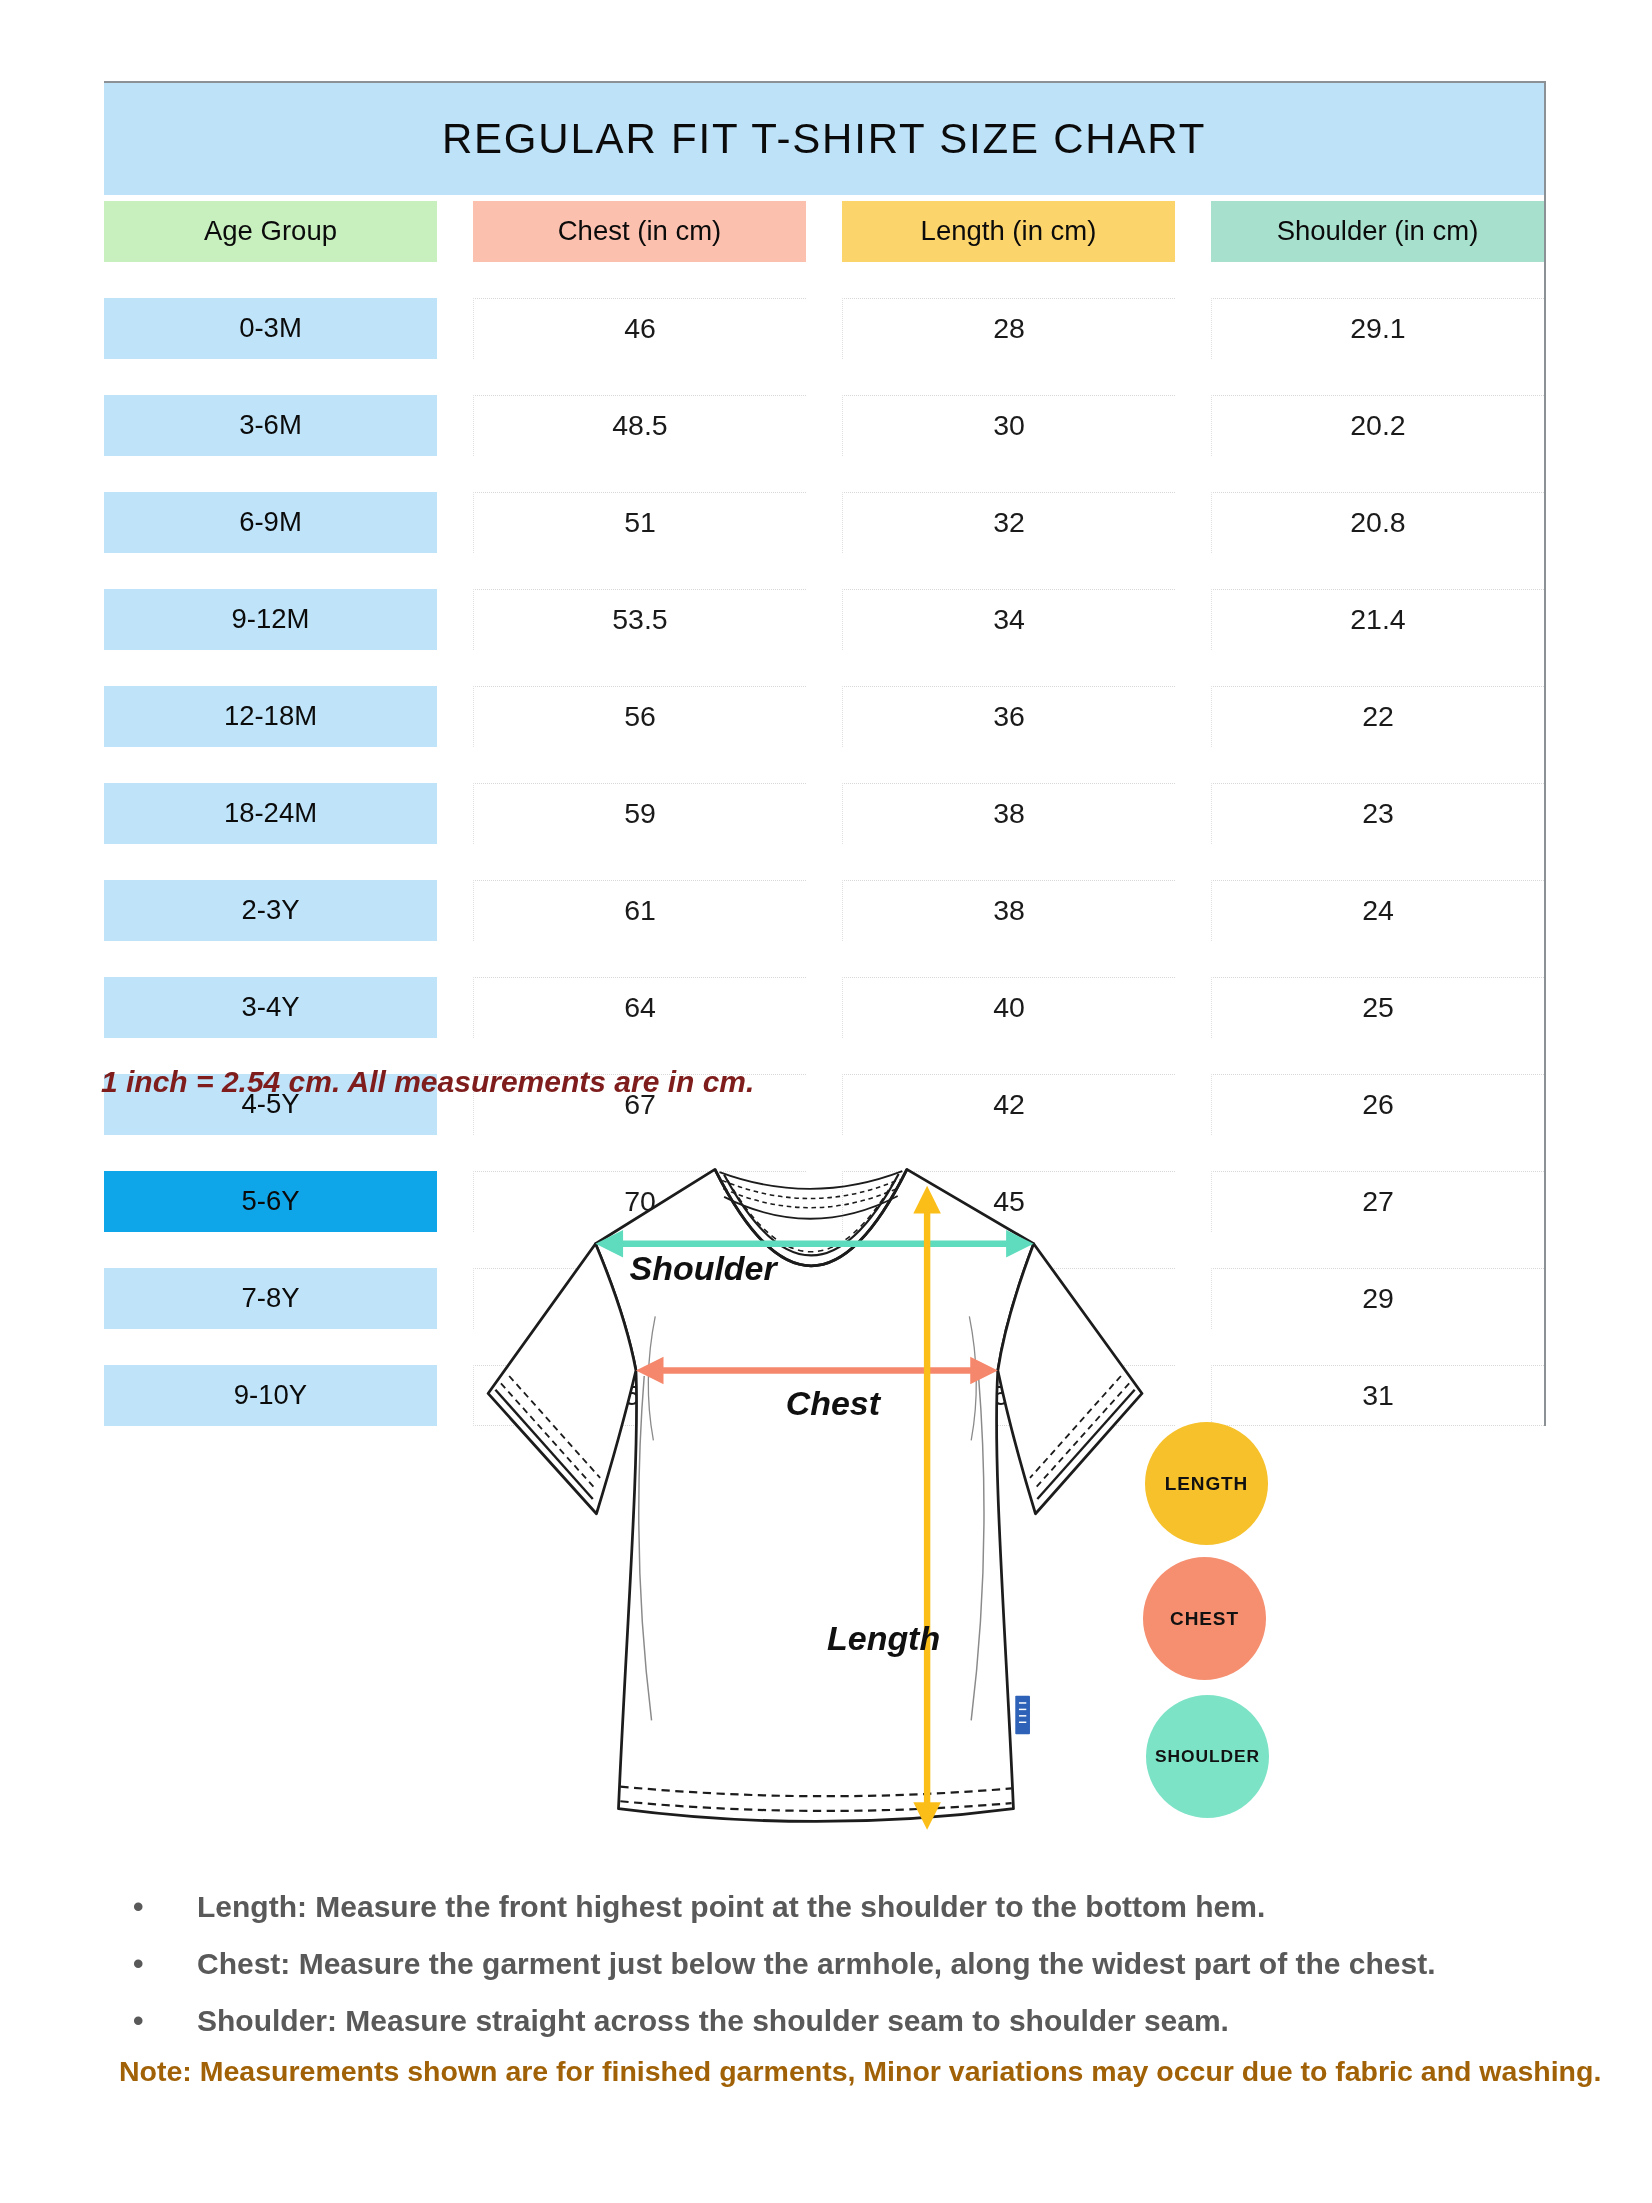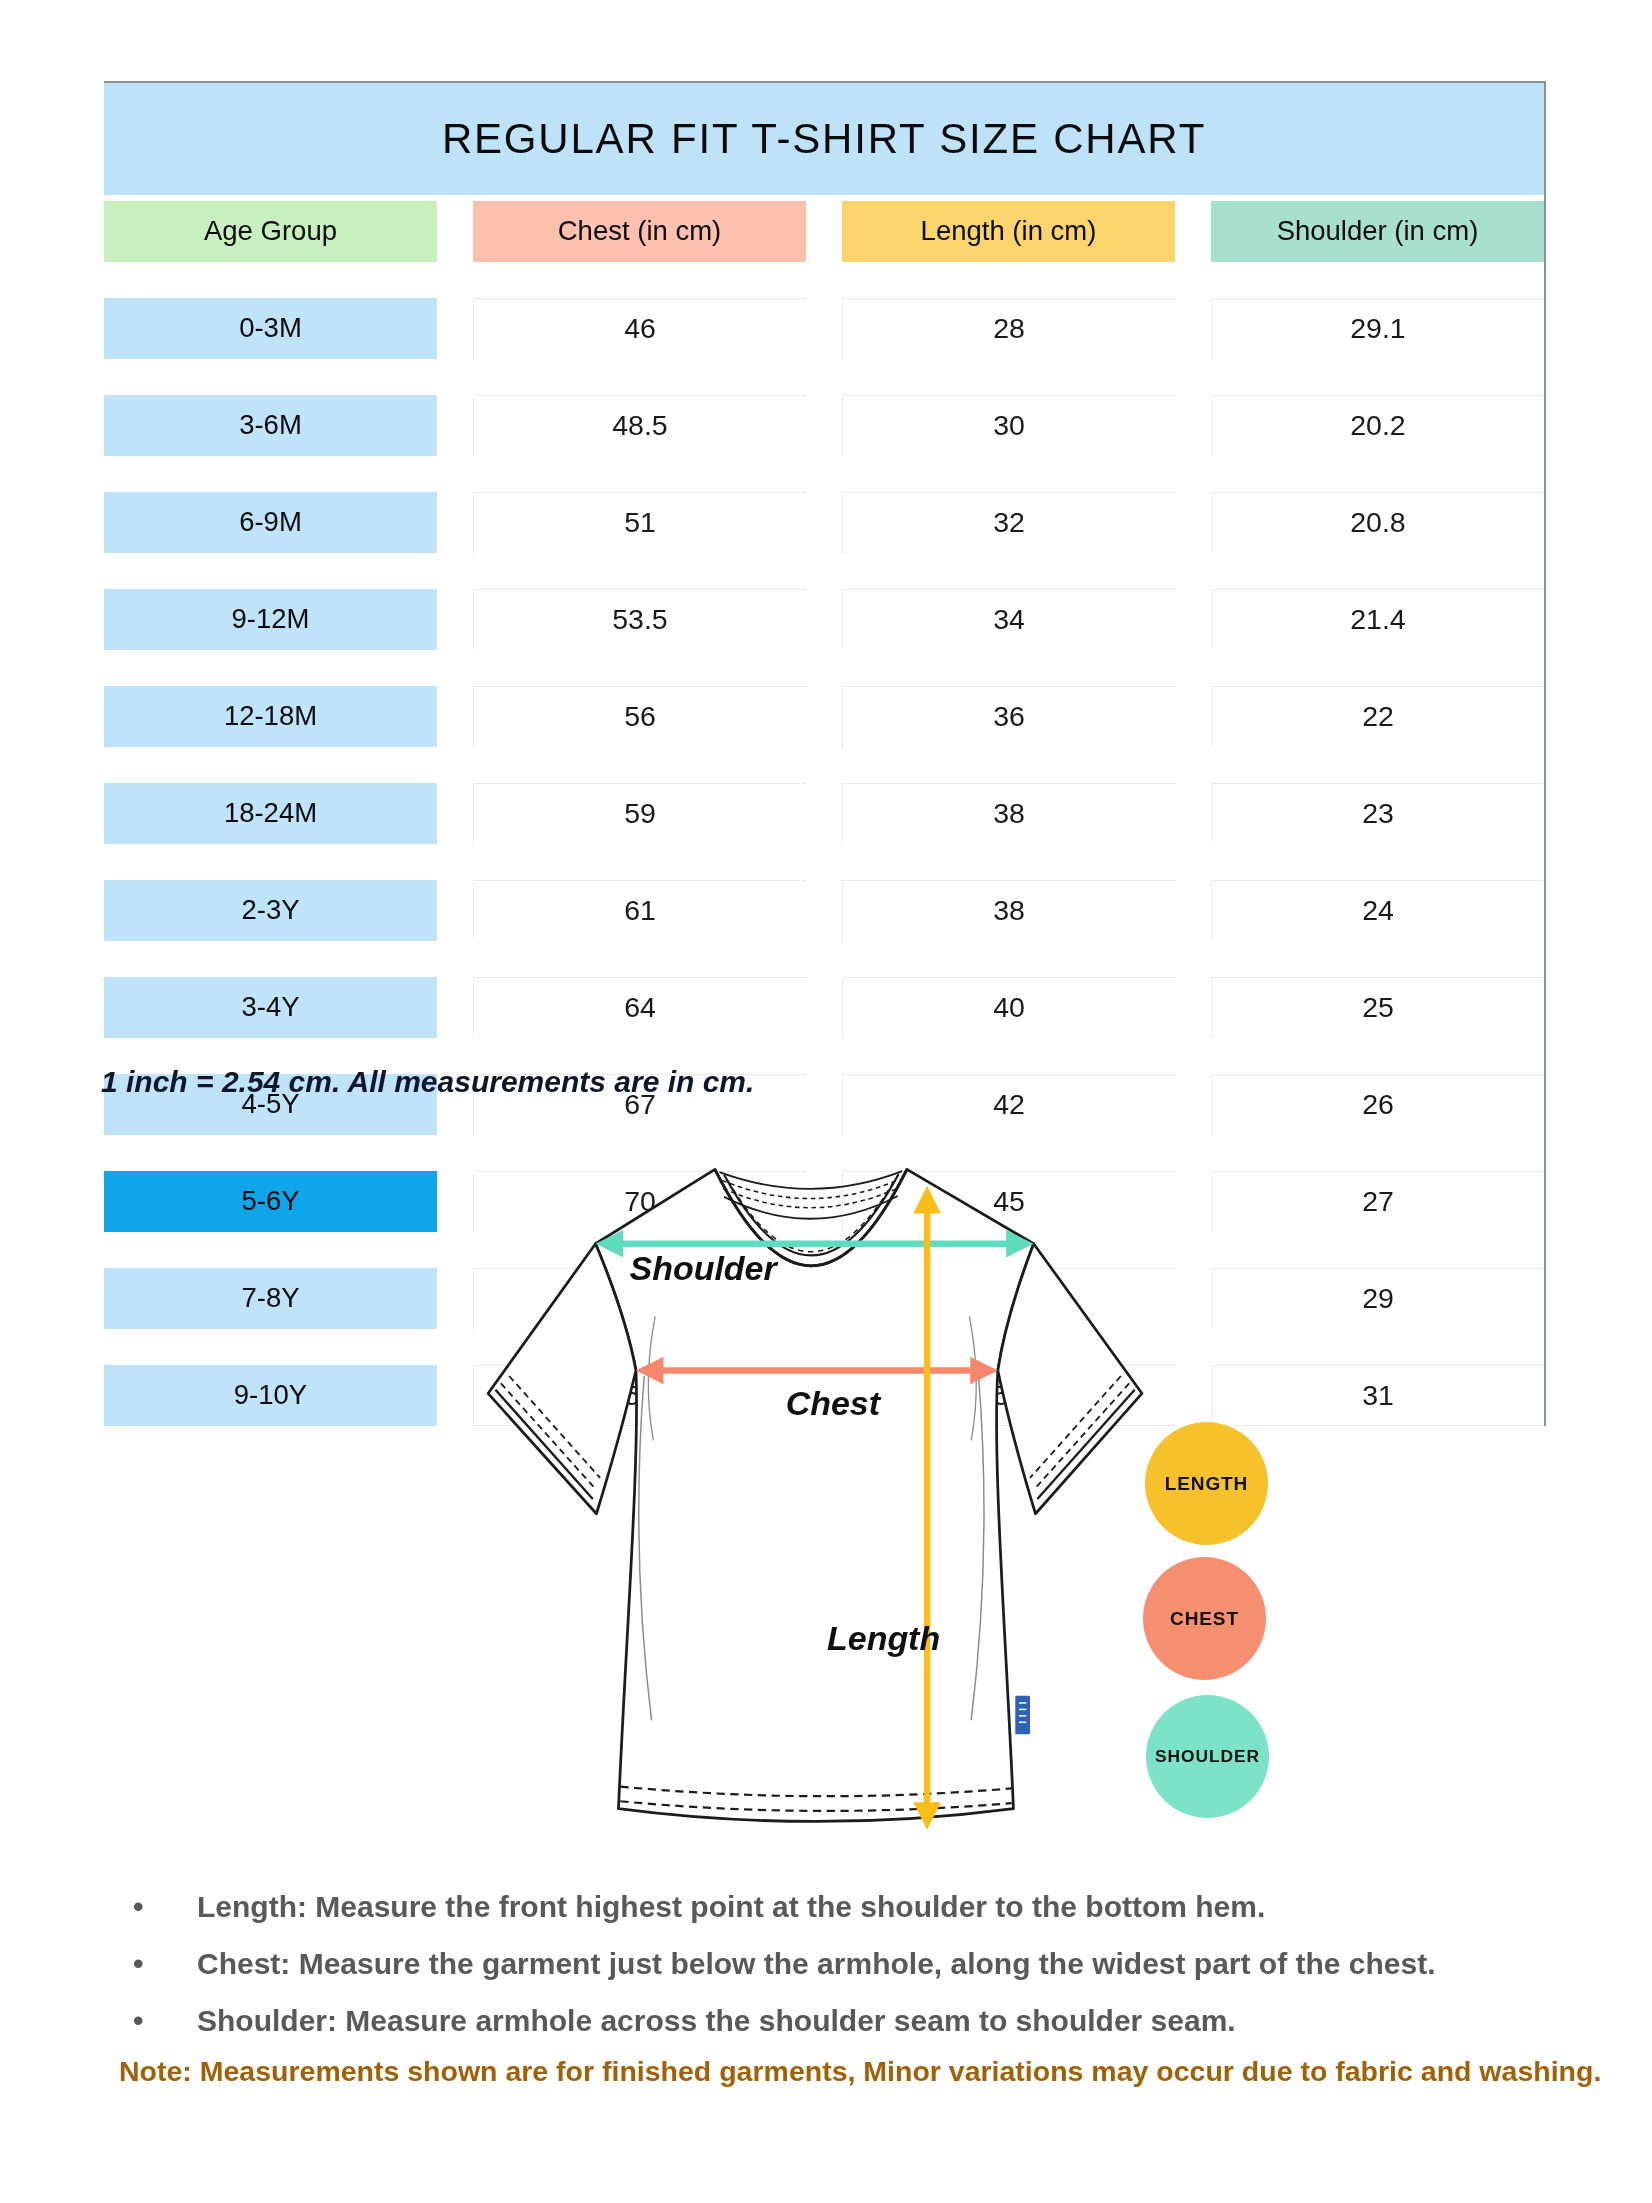--- a/index.html
+++ b/index.html
@@ -26,21 +26,21 @@
   .hdr{height:61px;font-size:27.5px;color:#0b0b0b;}
   .age{height:61px;font-size:27.5px;color:#0b0b0b;}
   .val{
     height:61px;font-size:28.5px;background:#ffffff;color:#1a1a1a;
     border-top:1.8px dotted #d8d8d8;border-left:1.8px dotted #e0e0e0;
   }
   .val.last{border-bottom:1.8px dotted #d8d8d8;}
   
   .conv{
     position:absolute;left:101px;top:1065px;
-    font-size:30px;font-weight:bold;font-style:italic;color:#0f172a;
+    font-size:30px;font-weight:bold;font-style:italic;color:#7f1d1d;
   }
   
   .legend-circle{
     position:absolute;width:123px;height:123px;border-radius:50%;
     display:flex;align-items:center;justify-content:center;
     font-weight:bold;color:#111;letter-spacing:0.9px;
   }
   #legend-length{left:1145px;top:1422px;font-size:19px;}
   #legend-chest{left:1143px;top:1557px;font-size:19px;}
   #legend-shoulder{left:1146px;top:1695px;font-size:17.4px;}
@@ -198,18 +198,18 @@
   <div class="instr-item">
     <span class="instr-bullet">•</span>
     <span>Length: Measure the front highest point at the shoulder to the bottom hem.</span>
   </div>
   <div class="instr-item">
     <span class="instr-bullet">•</span>
     <span>Chest: Measure the garment just below the armhole, along the widest part of the chest.</span>
   </div>
   <div class="instr-item">
     <span class="instr-bullet">•</span>
-    <span>Shoulder: Measure armhole across the shoulder seam to shoulder seam.</span>
+    <span>Shoulder: Measure straight across the shoulder seam to shoulder seam.</span>
   </div>
 </div>
 
 <div class="footnote" style="color: #a16207;">Note: Measurements shown are for finished garments, Minor variations may occur due to fabric and washing.</div>
 
 
 </body></html>

